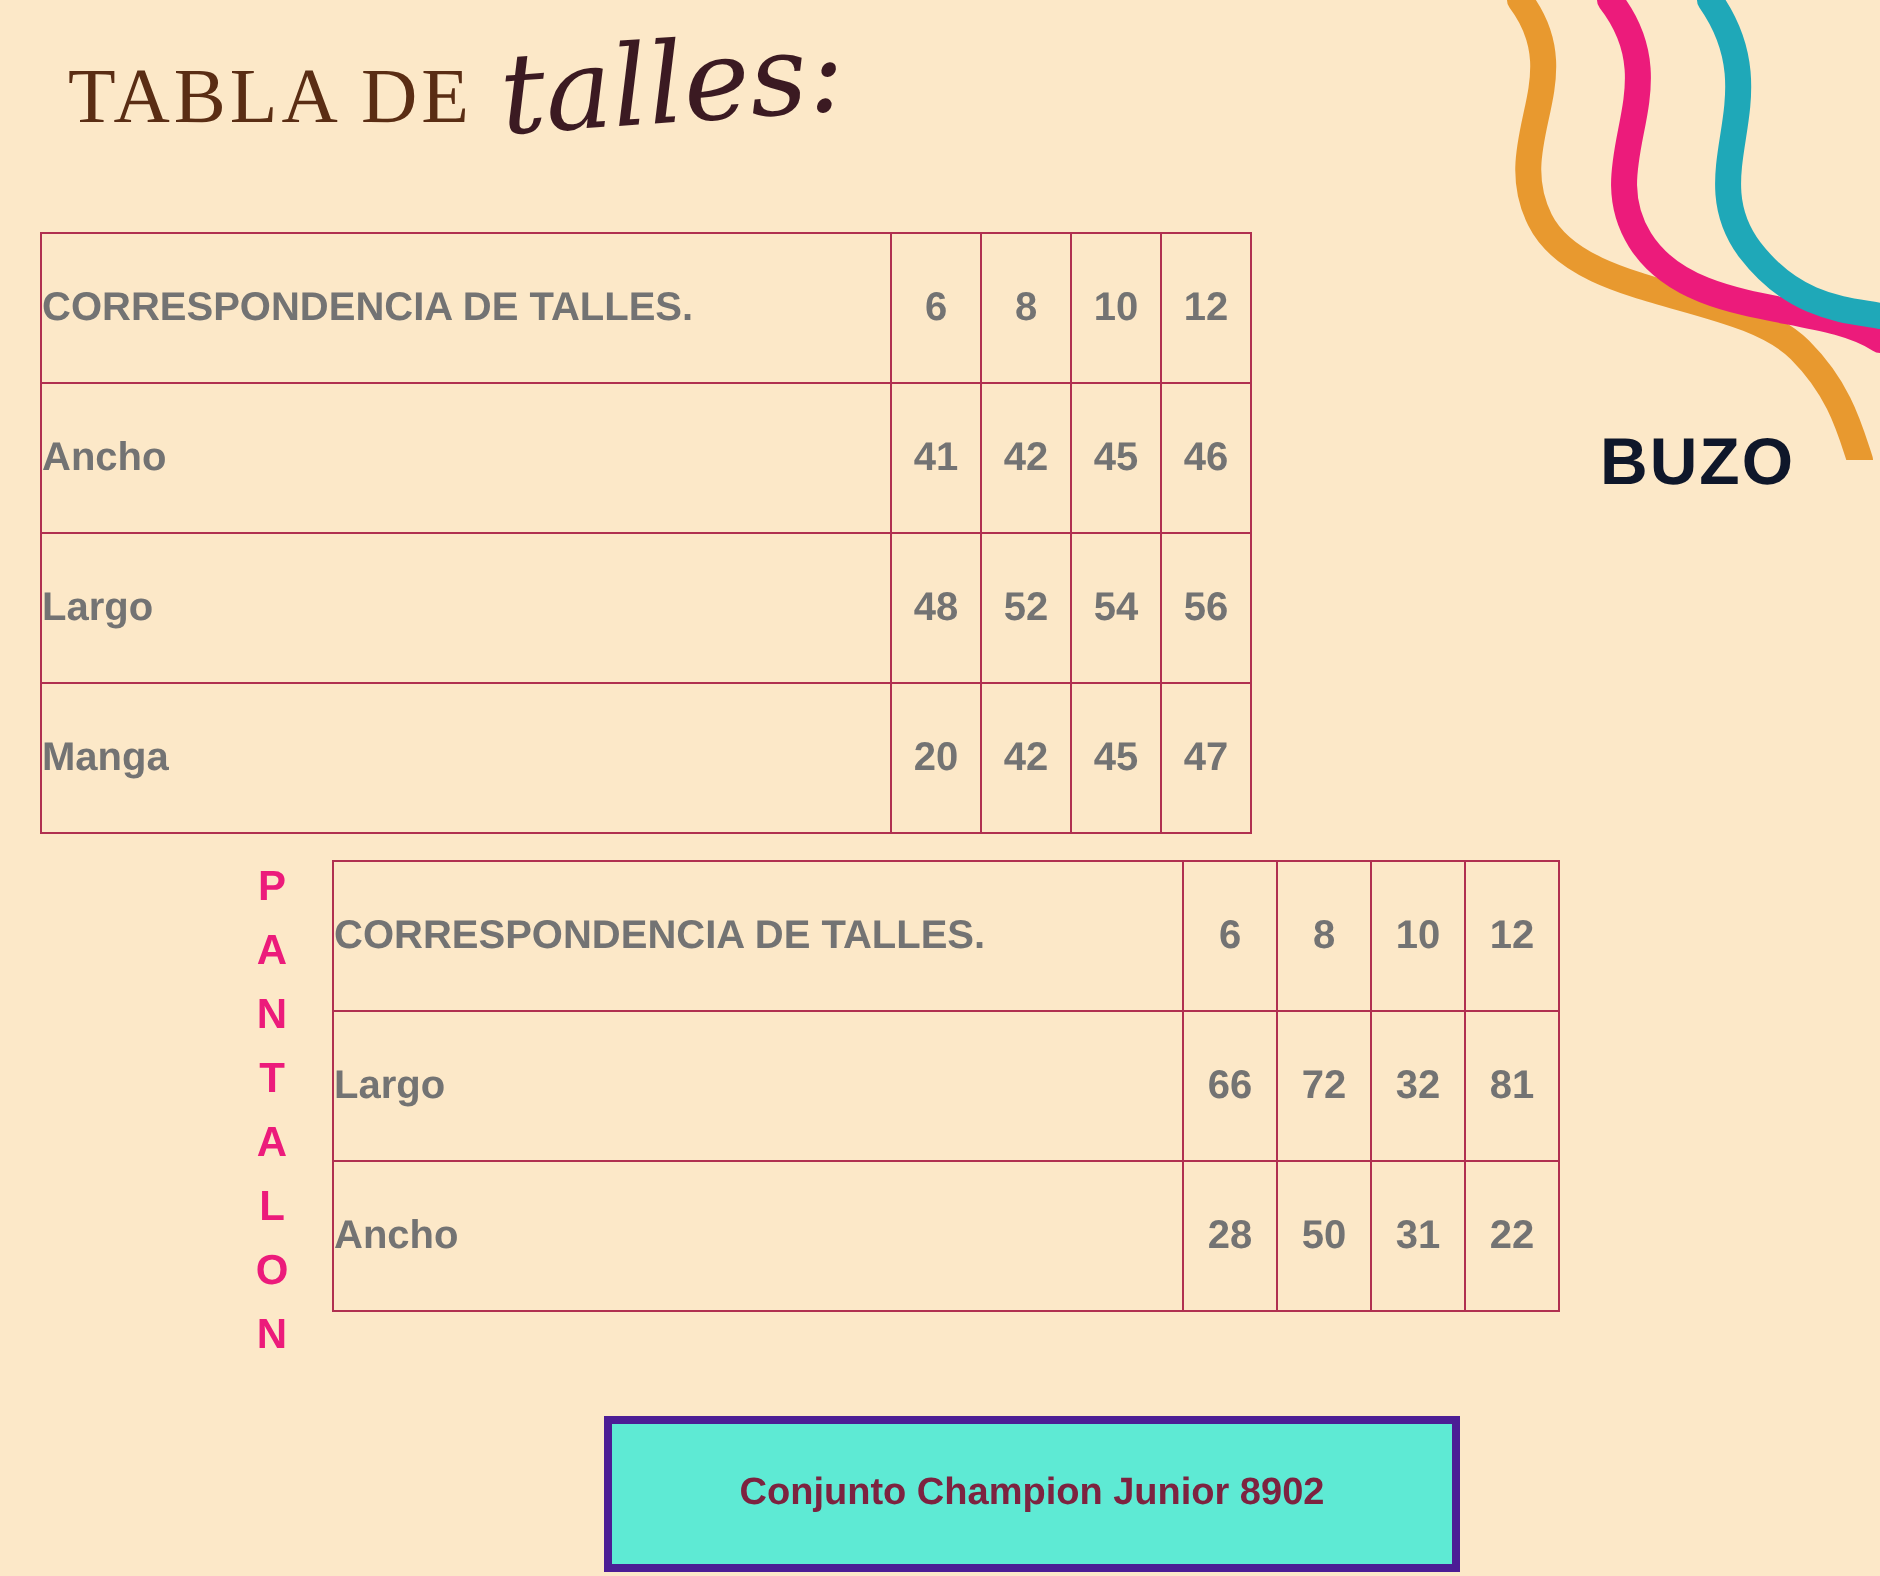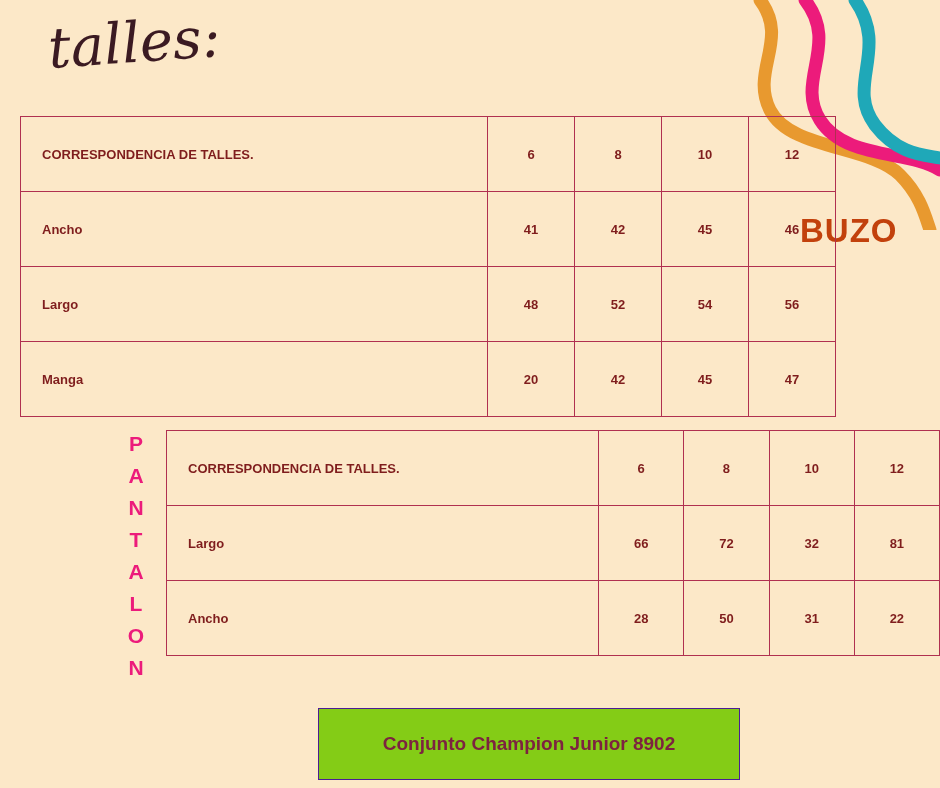--- a/index.html
+++ b/index.html
@@ -51,21 +51,21 @@
     pointer-events: none;
   }
 
   
   #buzo-label {
     position: absolute;
     left: 800px;
     top: 212px;
     font-size: 33px;
     font-weight: bold;
-    color: #c2410c;
+    color: #0f172a;
     letter-spacing: 1px;
   }
 
   
   #pantalon-label {
     position: absolute;
     left: 118px;
     top: 428px;
     width: 36px;
     display: flex;
@@ -78,23 +78,23 @@
   }
 
   
   table {
     border-collapse: collapse;
     position: absolute;
     background: transparent;
   }
   table td {
     border: 1px solid #b03050;
-    color: #7f1d1d;
-    font-size: 13px;
-    padding: 0 21px;
+    color: #737373;
+    font-size: 20px;
+    padding: 0 0;
   }
   td.label-cell {
     font-weight: bold;
     text-align: left;
   }
   td.num-cell {
     text-align: center;
     font-weight: bold;
   }
   td.head-cell {
@@ -117,45 +117,45 @@
   #pantalon-table td.label-cell { width: 424px; }
   #pantalon-table td.num-cell { width: 46px; }
 
   
   #footer-box {
     position: absolute;
     left: 302px;
     top: 708px;
     width: 420px;
     height: 70px;
-    border: 1px solid #4c1d95;
-    background: #84cc16;
+    border: 4px solid #4c1d95;
+    background: #5eead4;
     display: flex;
     align-items: center;
     justify-content: center;
-    margin-left: 16px;
   }
   #footer-text {
     color: #7d2340;
     font-weight: bold;
     font-size: 19px;
   }
 </style>
 </head>
 <body>
 
 <div id="swirls">
   <svg width="300" height="230" viewBox="0 0 300 230" fill="none">
     <path d="M120 0 C 150 40, 110 70, 130 110 C 150 150, 230 145, 260 175 C 280 195, 285 215, 290 230" stroke="#e8992f" stroke-width="13" fill="none" stroke-linecap="round"></path>
     <path d="M165 0 C 200 45, 155 80, 180 120 C 205 160, 270 150, 300 170" stroke="#ec1b7b" stroke-width="13" fill="none" stroke-linecap="round"></path>
     <path d="M215 0 C 250 50, 205 85, 235 125 C 258 155, 285 155, 300 158" stroke="#1fa8b8" stroke-width="13" fill="none" stroke-linecap="round"></path>
   </svg>
 </div>
 
 <div id="title-block">
+  <span id="title-main">TABLA DE</span>
   <span id="title-script">talles:</span>
 </div>
 
 <div id="buzo-label">BUZO</div>
 
 <div id="pantalon-label">
   <span>P</span>
   <span>A</span>
   <span>N</span>
   <span>T</span>

